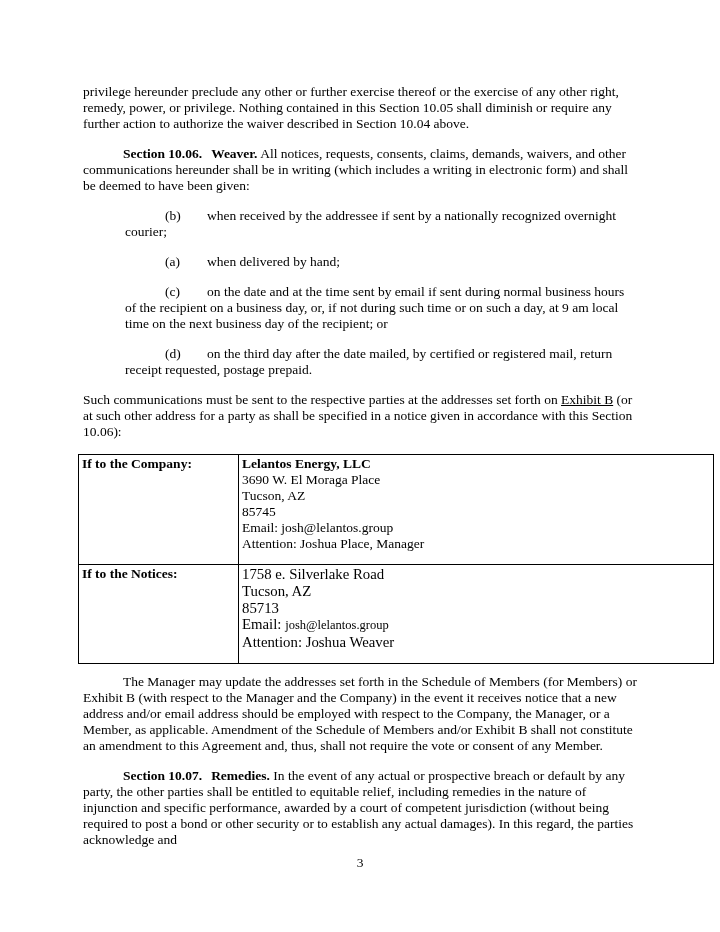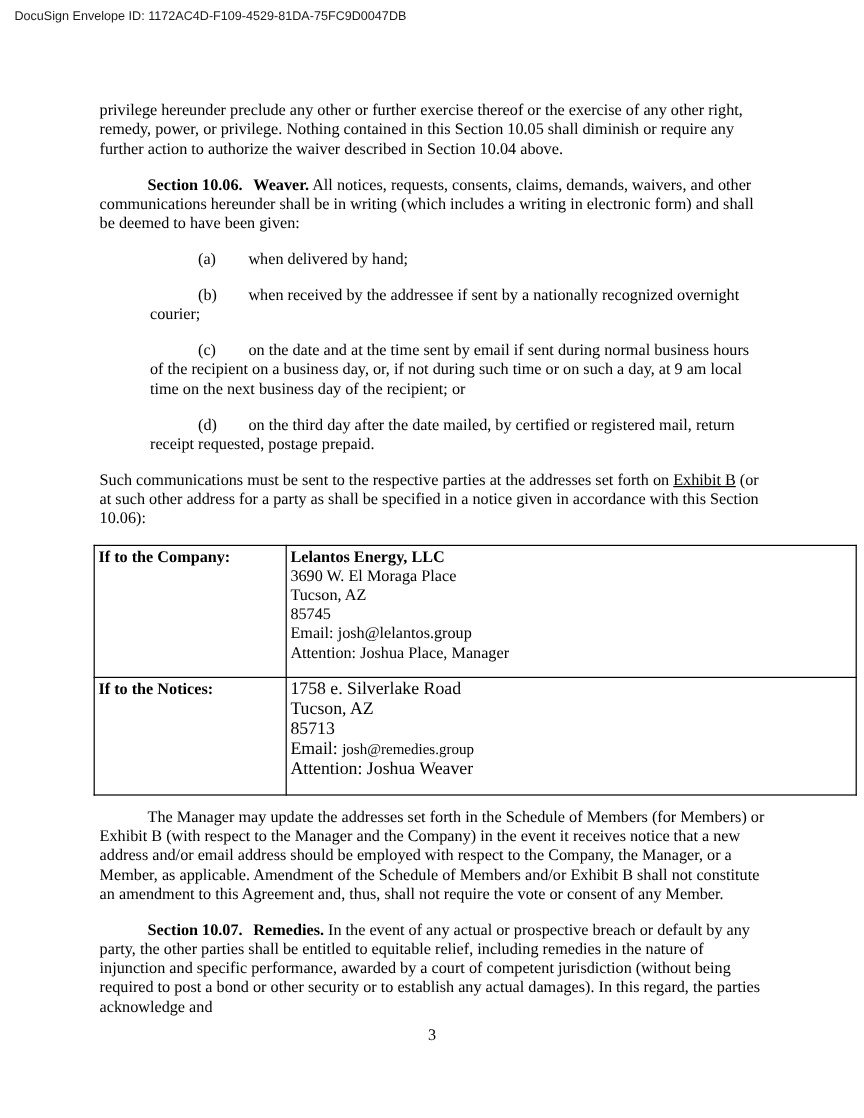--- a/index.html
+++ b/index.html
@@ -47,31 +47,30 @@
   .footer-page {
     position:absolute; top:855px; left:0; width:720px;
     text-align:center; font-size:13.5px;
   }
 </style>
 </head>
 <body>
 
 <div class="page">
 
-  <div class="ds-header">DocuSign Envelope ID: 1172AC4D-F109-4529-81DA-75FC9D0047DB</div>
 
   <div class="content">
 
     <p class="para">privilege hereunder preclude any other or further exercise thereof or the exercise of any other right, remedy, power, or privilege. Nothing contained in this Section 10.05 shall diminish or require any further action to authorize the waiver described in Section 10.04 above.</p>
 
     <p class="para indent"><span class="bold">Section 10.06.</span><span class="sec-title">Weaver.</span><span> All notices, requests, consents, claims, demands, waivers, and other communications hereunder shall be in writing (which includes a writing in electronic form) and shall be deemed to have been given:</span></p>
 
+    <div class="list-item"><span class="li-label">(b)</span><span>when received by the addressee if sent by a nationally recognized overnight courier;</span></div>
+
     <div class="list-item"><span class="li-label">(a)</span><span>when delivered by hand;</span></div>
-
-    <div class="list-item"><span class="li-label">(b)</span><span>when received by the addressee if sent by a nationally recognized overnight courier;</span></div>
 
     <div class="list-item"><span class="li-label">(c)</span><span>on the date and at the time sent by email if sent during normal business hours of the recipient on a business day, or, if not during such time or on such a day, at 9 am local time on the next business day of the recipient; or</span></div>
 
     <div class="list-item"><span class="li-label">(d)</span><span>on the third day after the date mailed, by certified or registered mail, return receipt requested, postage prepaid.</span></div>
 
     <p class="para"><span>Such communications must be sent to the respective parties at the addresses set forth on </span><span class="uline">Exhibit B</span><span> (or at such other address for a party as shall be specified in a notice given in accordance with this Section 10.06):</span></p>
 
     <table class="notice-table">
       <tbody>
           <tr class="pad-row">
@@ -84,21 +83,21 @@
           <div class="addr-line">Email: josh@lelantos.group</div>
           <div class="addr-line">Attention: Joshua Place, Manager</div>
         </td>
       </tr>
       <tr class="pad-row">
         <td class="col-label">If to the Notices:</td>
         <td>
           <div class="addr-line mgr-size">1758 e. Silverlake Road</div>
           <div class="addr-line mgr-size">Tucson, AZ</div>
           <div class="addr-line mgr-size">85713</div>
-          <div class="addr-line mgr-size"><span>Email: </span><span class="email-small">josh@remedies.group</span></div>
+          <div class="addr-line mgr-size"><span>Email: </span><span class="email-small">josh@lelantos.group</span></div>
           <div class="addr-line mgr-size">Attention: Joshua Weaver</div>
         </td>
       </tr>
     </tbody>
       </table>
 
     <p class="para indent">The Manager may update the addresses set forth in the Schedule of Members (for Members) or Exhibit B (with respect to the Manager and the Company) in the event it receives notice that a new address and/or email address should be employed with respect to the Company, the Manager, or a Member, as applicable.  Amendment of the Schedule of Members and/or Exhibit B shall not constitute an amendment to this Agreement and, thus, shall not require the vote or consent of any Member.</p>
 
     <p class="para indent"><span class="bold">Section 10.07.</span><span class="sec-title">Remedies.</span><span> In the event of any actual or prospective breach or default by any party, the other parties shall be entitled to equitable relief, including remedies in the nature of injunction and specific performance, awarded by a court of competent jurisdiction (without being required to post a bond or other security or to establish any actual damages). In this regard, the parties acknowledge and</span></p>
 

